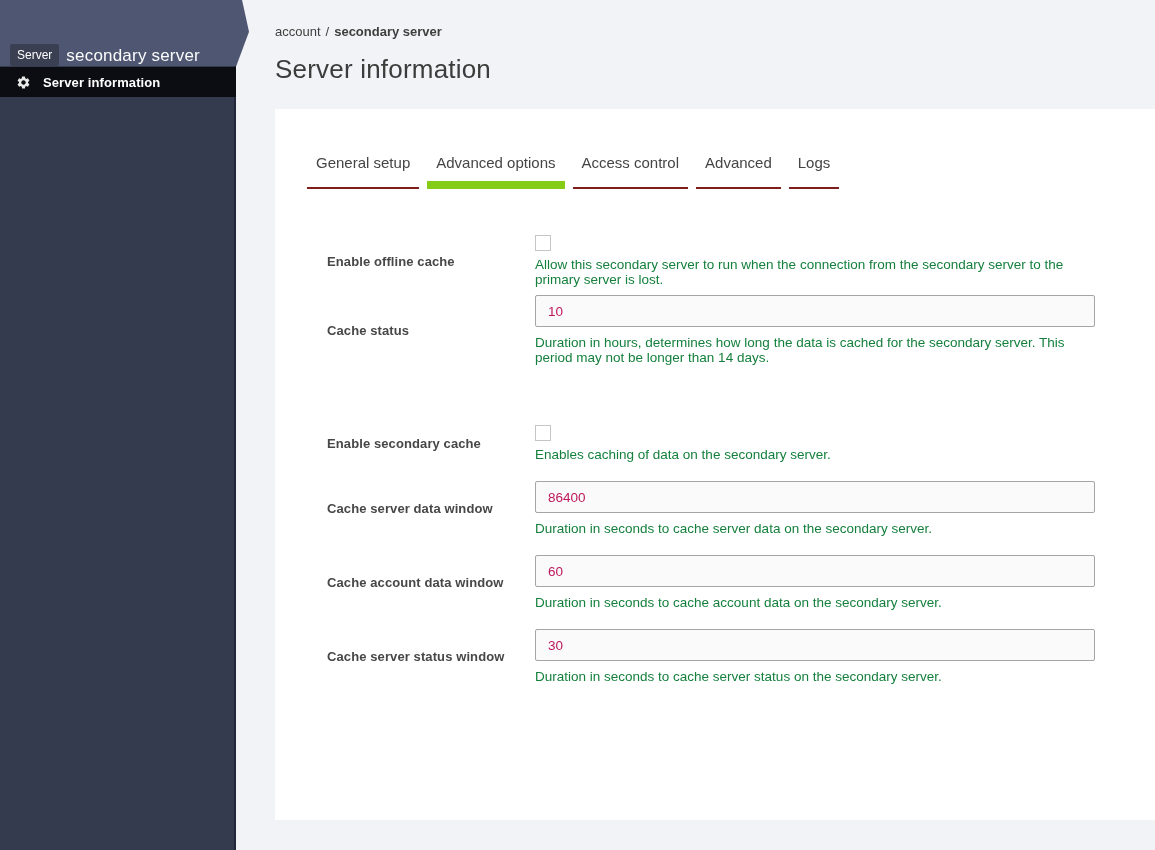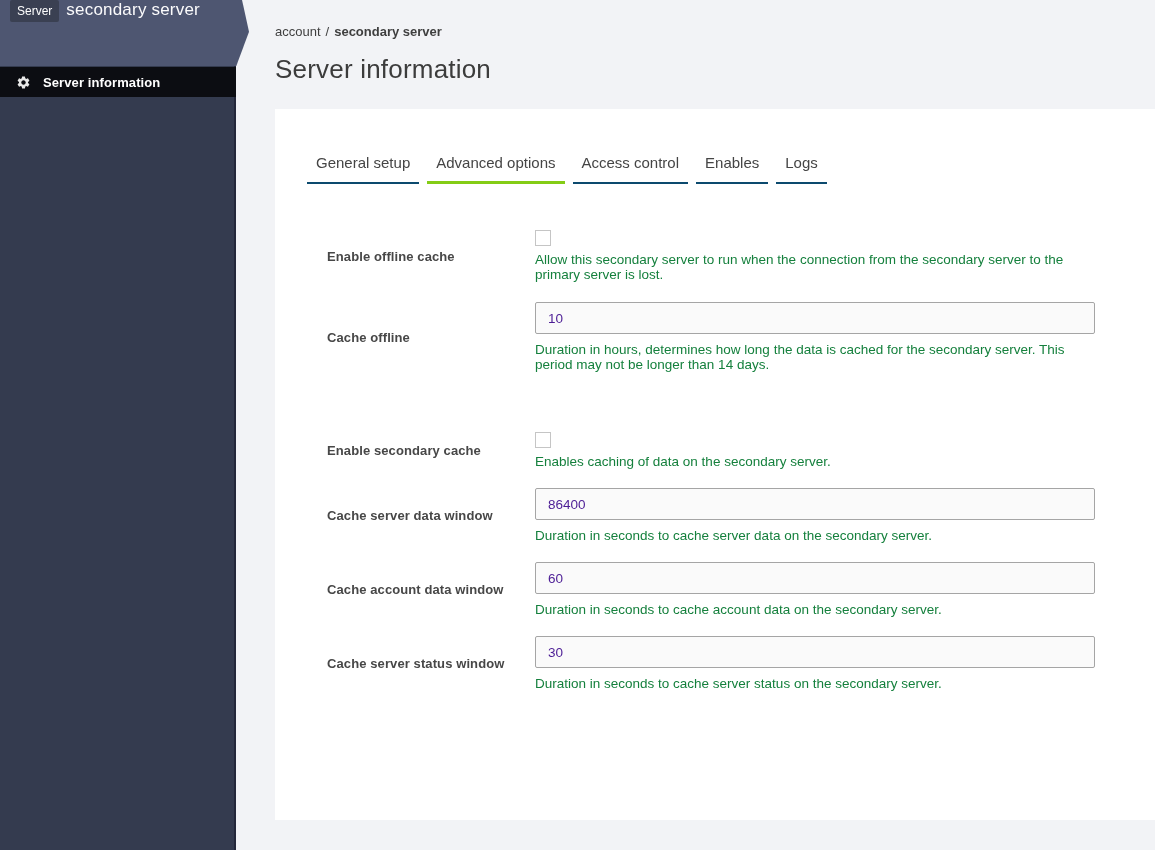--- a/index.html
+++ b/index.html
@@ -15,21 +15,21 @@
   .sidebar {
     position:absolute; left:0; top:0; width:236px; height:850px;
     background:#343b4f;
     border-right:2px solid #23273a;
     z-index:1;
   }
   .side-head {
     position:absolute; left:0; top:0; width:249px; height:66px;
     background:#4e5671;
     clip-path:polygon(0 0, 97.2% 0, 100% 48%, 94.9% 100%, 0 100%);
-    display:flex; align-items:flex-start; padding:0 0 0 10px;
+    display:flex; align-items:flex-end; padding:0 0 0 10px;
     z-index:3;
   }
   .badge {
     background:#3a4052; color:#fdfdfd;
     font-size:12px; padding:4px 7px; border-radius:2px;
     margin-right:7px; white-space:nowrap;
   }
   .srv-name { color:#fbfbfc; font-size:17px; letter-spacing:.2px; white-space:nowrap; }
   .side-nav { position:absolute; top:67px; left:0; width:236px; }
   .nav-item {
@@ -56,42 +56,42 @@
     margin-top:24px; background:#ffffff;
     width:880px; min-height:711px;
     padding:45px 60px 40px 32px;
   }
 
   
   .tabs { display:flex; }
   .tab {
     font-size:15px; color:#454545;
     padding:0 9px 11px 9px; margin-right:8px;
-    border-bottom:2px solid #0c4a6e;
+    border-bottom:2px solid #7f1d1d;
     cursor:pointer; white-space:nowrap;
   }
-  .tab.active { padding-bottom:10px; border-bottom:3px solid #84cc16; }
+  .tab.active { padding-bottom:10px; border-bottom:8px solid #84cc16; }
 
   
   .form { margin-top:46px; padding-left:20px; }
   .row { display:grid; grid-template-columns:208px 1fr; align-items:center; margin-bottom:19px; }
-  .row.mb-md { margin-bottom:20px; }
+  .row.mb-md { margin-bottom:8px; }
   .row.mb-xl { margin-bottom:60px; }
   .row:last-child { margin-bottom:9px; }
   .flabel { font-size:13px; font-weight:bold; color:#474747; padding-right:18px; letter-spacing:.1px; }
   .fctrl { min-width:0; }
   .checkbox {
     width:16px; height:16px; background:#fff;
     border:1px solid #c5c5c5; margin-bottom:6px; cursor:pointer;
   }
   .tinput {
     width:100%; height:32px;
     background:#fafafa; border:1px solid #a5a5a5; border-radius:2px;
     font-family:"Liberation Sans", sans-serif;
-    font-size:13.5px; color:#4c1d95; padding:0 12px;
+    font-size:13.5px; color:#be185d; padding:0 12px;
     margin-bottom:8px; display:block; outline:none;
   }
   .fdesc { font-size:13.5px; color:#15803d; line-height:15px; }
 </style>
 </head>
 <body>
 
 <aside class="sidebar">
   <div class="side-head">
     <span class="badge">Server</span>
@@ -113,33 +113,33 @@
   <div class="breadcrumb">
     <a>account</a><span class="sep">/</span><b>secondary server</b>
   </div>
   <h1 class="page-title">Server information</h1>
 
   <section class="card">
     <div class="tabs" id="tabs">
         <div class="tab"><span>General setup</span></div>
         <div class="tab active"><span>Advanced options</span></div>
         <div class="tab"><span>Access control</span></div>
-        <div class="tab"><span>Enables</span></div>
+        <div class="tab"><span>Advanced</span></div>
         <div class="tab"><span>Logs</span></div>
       </div>
     <div class="form" id="form">
         <div class="row mb-md">
           <div class="flabel">Enable offline cache</div>
           <div class="fctrl">
             <div class="checkbox"></div>
             <div class="fdesc">Allow this secondary server to run when the connection from the secondary server to the primary server is lost.</div>
           </div>
         </div>
         <div class="row mb-xl">
-          <div class="flabel">Cache offline</div>
+          <div class="flabel">Cache status</div>
           <div class="fctrl">
             <input type="text" class="tinput" value="10" style="">
             <div class="fdesc">Duration in hours, determines how long the data is cached for the secondary server. This period may not be longer than 14 days.</div>
           </div>
         </div>
         <div class="row">
           <div class="flabel">Enable secondary cache</div>
           <div class="fctrl">
             <div class="checkbox"></div>
             <div class="fdesc">Enables caching of data on the secondary server.</div>

